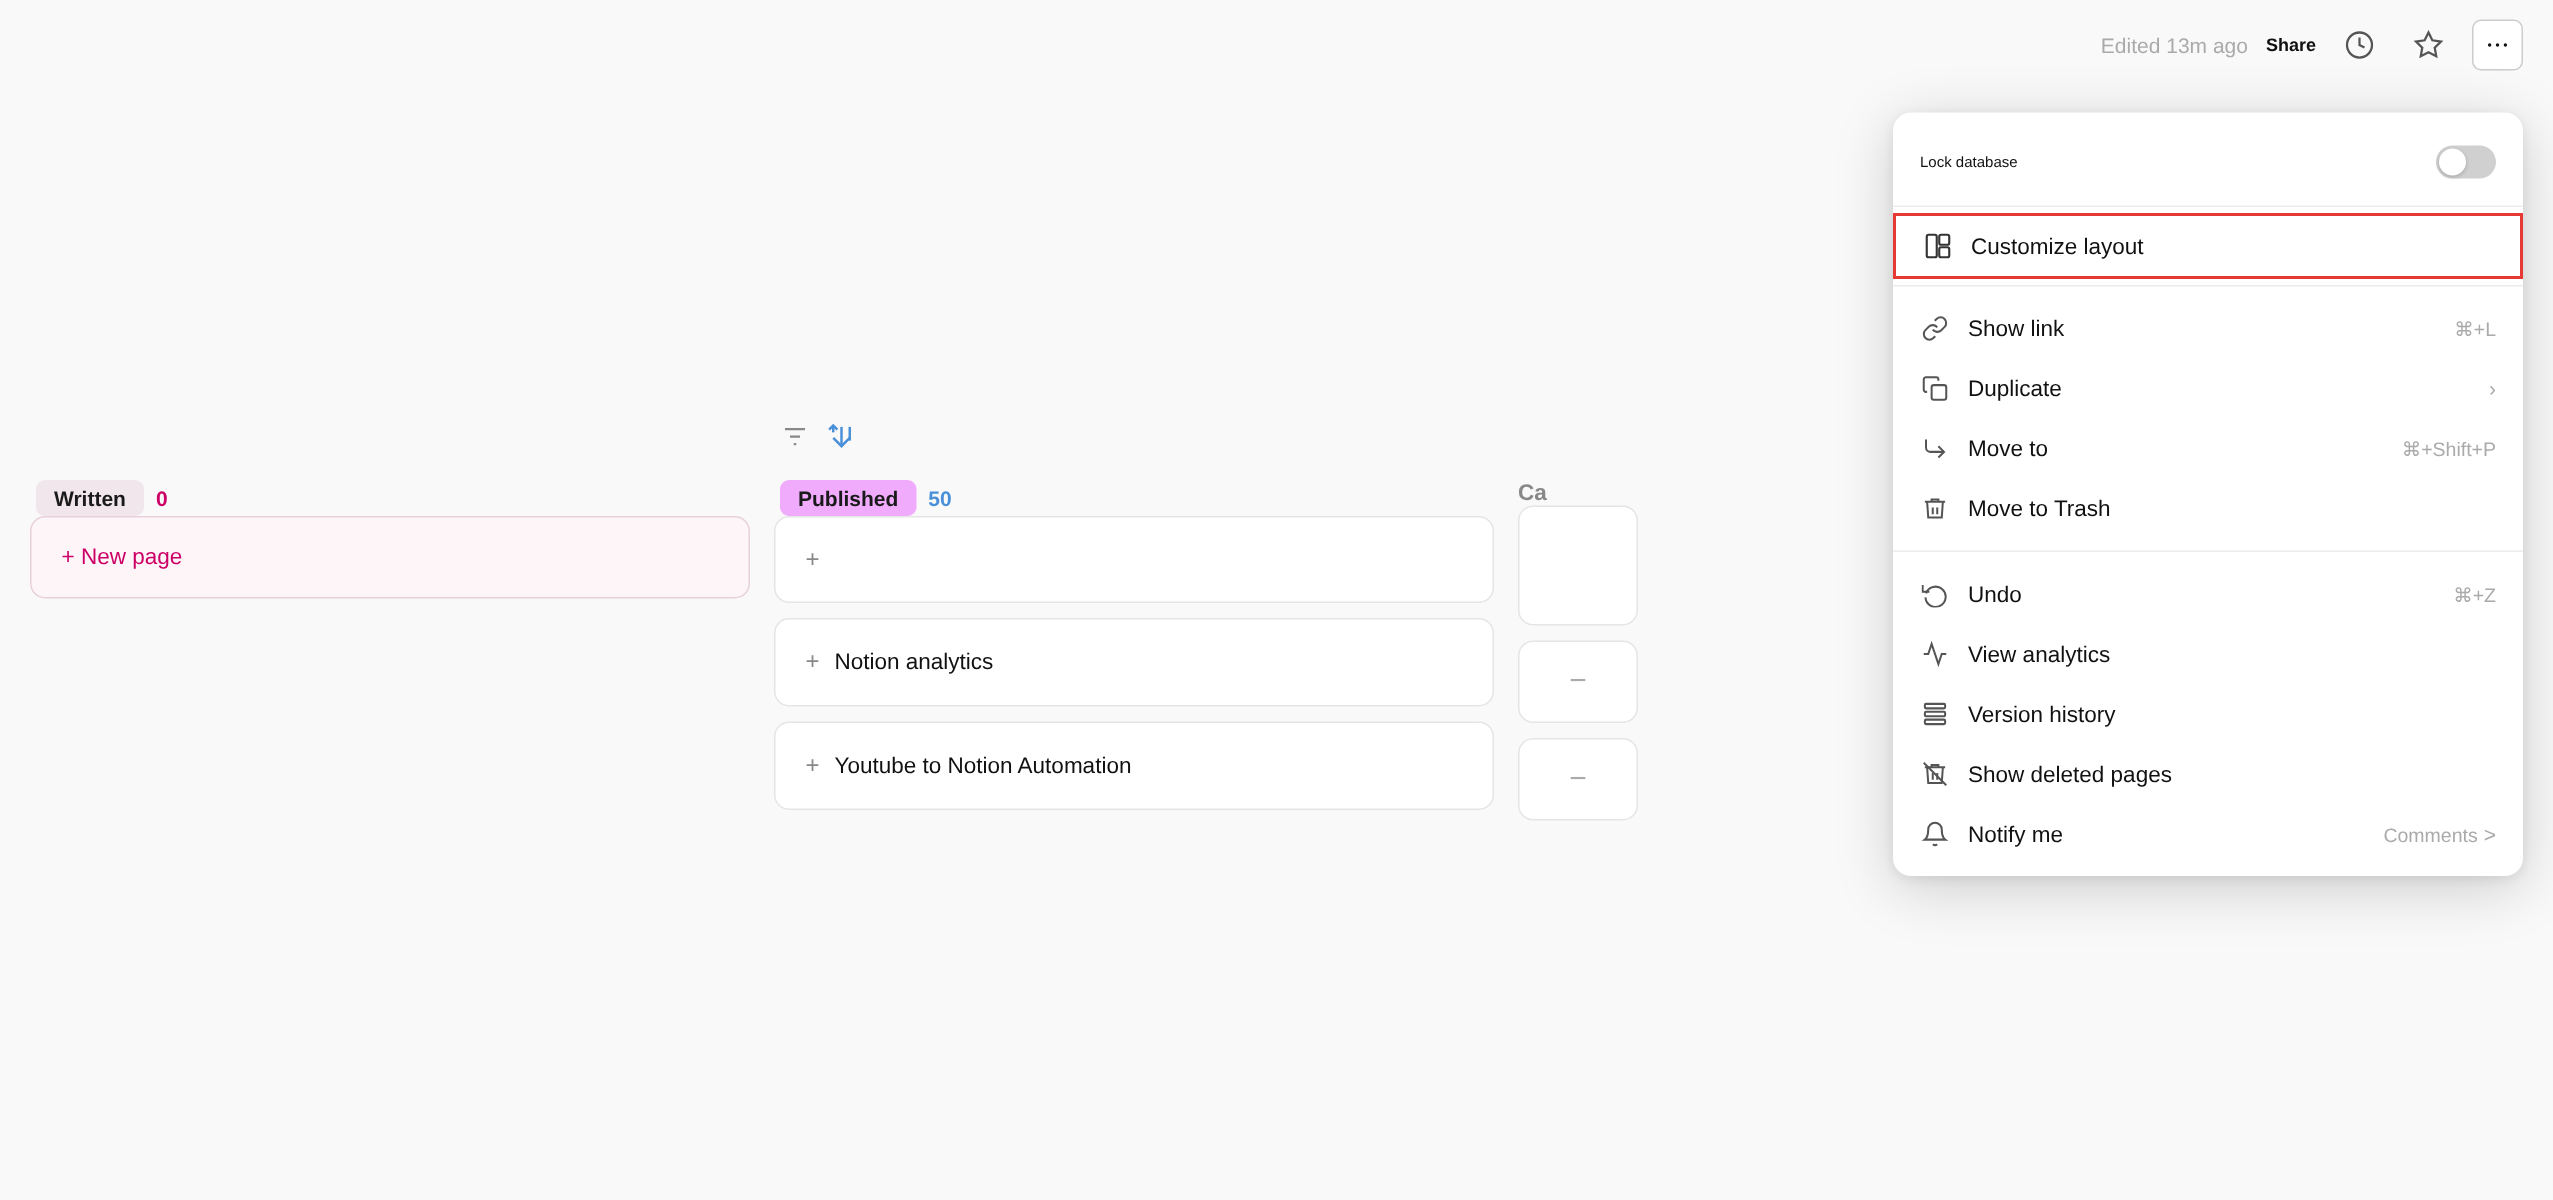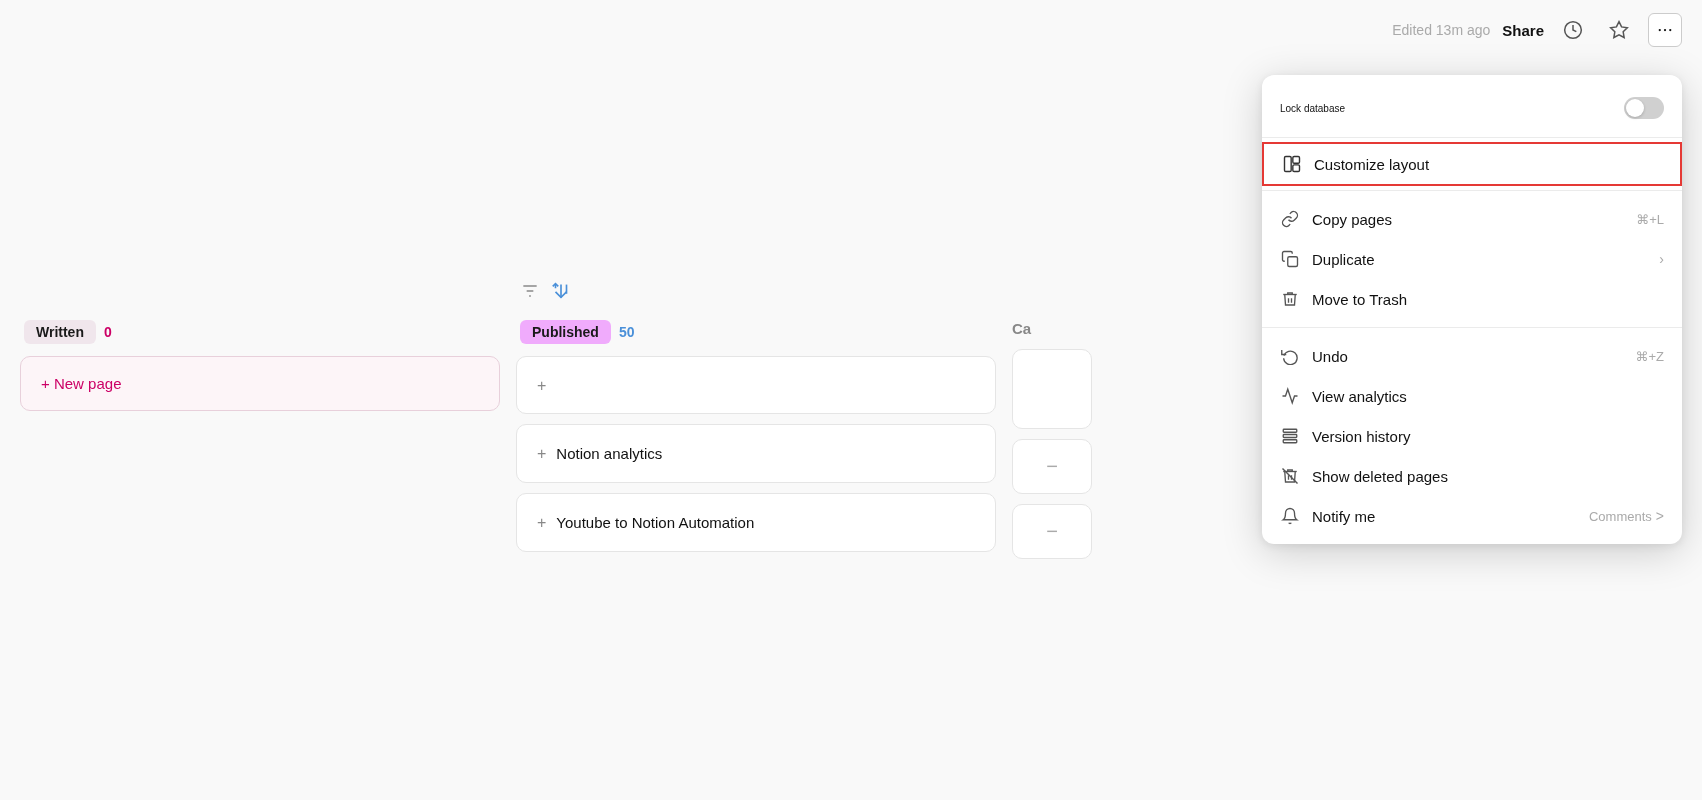--- a/index.html
+++ b/index.html
@@ -22,21 +22,21 @@
       align-items: center;
       gap: 12px;
       padding-right: 20px;
       z-index: 10;
     }
     .top-bar-edited {
       color: #aaa;
       font-size: 14px;
     }
     .top-bar-share {
-      font-size: 15px;
+      font-size: 12px;
       font-weight: 600;
       color: #111;
     }
     .top-bar-icon {
       width: 34px;
       height: 34px;
       display: flex;
       align-items: center;
       justify-content: center;
       border-radius: 6px;
@@ -83,21 +83,20 @@
 
     .column {
       width: 480px;
       background: transparent;
     }
 
     .column-header {
       display: flex;
       align-items: center;
       gap: 8px;
-      margin-bottom: 12px;
       padding: 0 4px;
     }
     .column-tag {
       background: #f0e6ec;
       color: #1a1a1a;
       font-weight: 700;
       font-size: 14px;
       padding: 4px 12px;
       border-radius: 6px;
     }
@@ -380,38 +379,50 @@
 
   <div class="menu-section">
     <div class="menu-item">
       <div class="menu-item-left">
         <span class="menu-item-icon">
           <svg width="18" height="18" viewBox="0 0 24 24" fill="none" stroke="#555" stroke-width="1.8">
             <path d="M10 13a5 5 0 0 0 7.54.54l3-3a5 5 0 0 0-7.07-7.07l-1.72 1.71"></path>
             <path d="M14 11a5 5 0 0 0-7.54-.54l-3 3a5 5 0 0 0 7.07 7.07l1.71-1.71"></path>
           </svg>
         </span>
-        <span class="menu-item-label">Copy pages</span>
+        <span class="menu-item-label">Show link</span>
       </div>
       <span class="menu-item-shortcut">⌘+L</span>
     </div>
 
     <div class="menu-item">
       <div class="menu-item-left">
         <span class="menu-item-icon">
           <svg width="18" height="18" viewBox="0 0 24 24" fill="none" stroke="#555" stroke-width="1.8">
             <rect x="9" y="9" width="13" height="13" rx="2"></rect>
               <path d="M5 15H4a2 2 0 0 1-2-2V4a2 2 0 0 1 2-2h9a2 2 0 0 1 2 2v1"></path>
           </svg>
         </span>
         <span class="menu-item-label">Duplicate</span>
       </div>
       <span class="menu-item-arrow">›</span>
     </div>
 
+    <div class="menu-item">
+      <div class="menu-item-left">
+        <span class="menu-item-icon">
+          <svg width="18" height="18" viewBox="0 0 24 24" fill="none" stroke="#555" stroke-width="1.8">
+            <polyline points="15 10 20 15 15 20"></polyline>
+              <path d="M4 4v7a4 4 0 0 0 4 4h12"></path>
+          </svg>
+        </span>
+        <span class="menu-item-label">Move to</span>
+      </div>
+      <span class="menu-item-shortcut">⌘+Shift+P</span>
+    </div>
 
     <div class="menu-item">
       <div class="menu-item-left">
         <span class="menu-item-icon">
           <svg width="18" height="18" viewBox="0 0 24 24" fill="none" stroke="#555" stroke-width="1.8">
             <polyline points="3 6 5 6 21 6"></polyline>
               <path d="M19 6l-1 14H6L5 6"></path>
               <path d="M10 11v6"></path>
               <path d="M14 11v6"></path>
               <path d="M9 6V4h6v2"></path>

